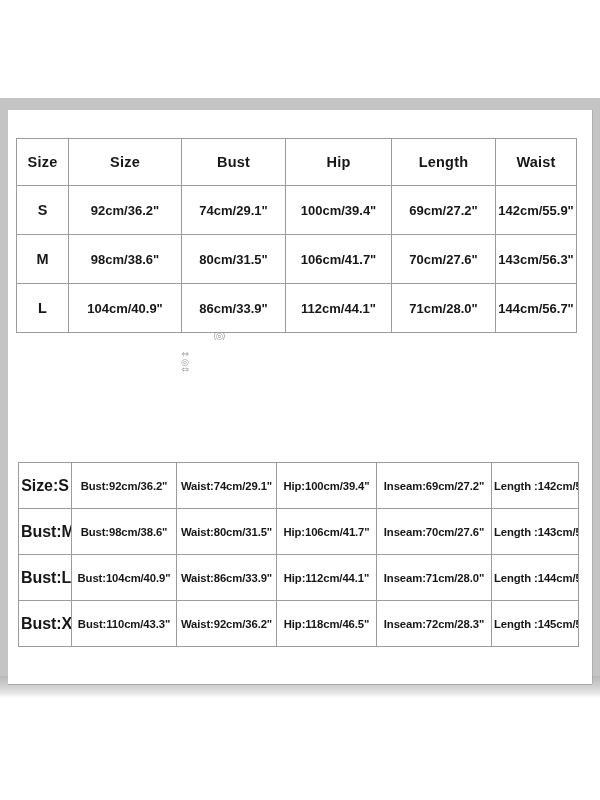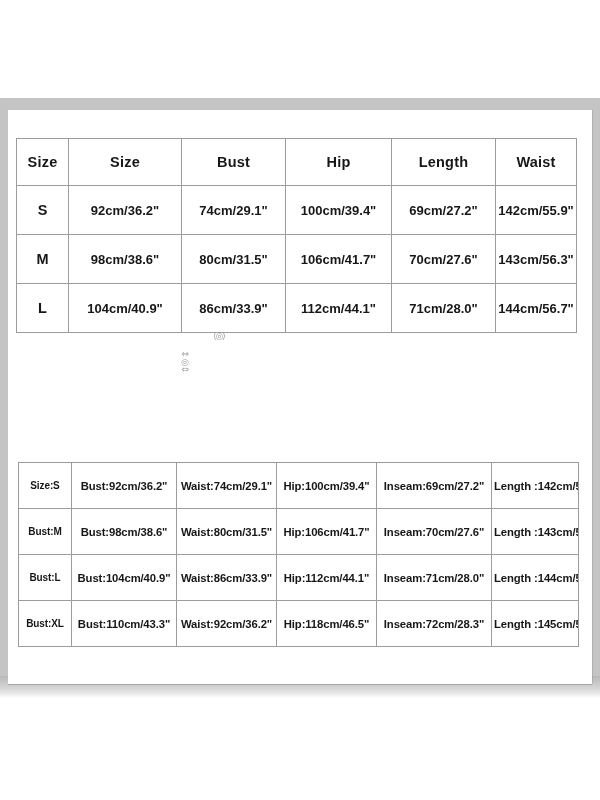--- a/index.html
+++ b/index.html
@@ -101,21 +101,21 @@
     left: 10px;
     top: 352px;
     width: 560px;
   }
   #table-summary td {
     height: 45px;
     font-size: 11.3px;
     letter-spacing: -.1px;
   }
   #table-summary td.size-cell {
-    font-size: 10px;
+    font-size: 16px;
   }
 
   
   .marker {
     position: absolute;
     color: #8f8f8f;
     font-family: "DejaVu Sans", sans-serif;
     pointer-events: none;
     opacity: .85;
     line-height: 1;

